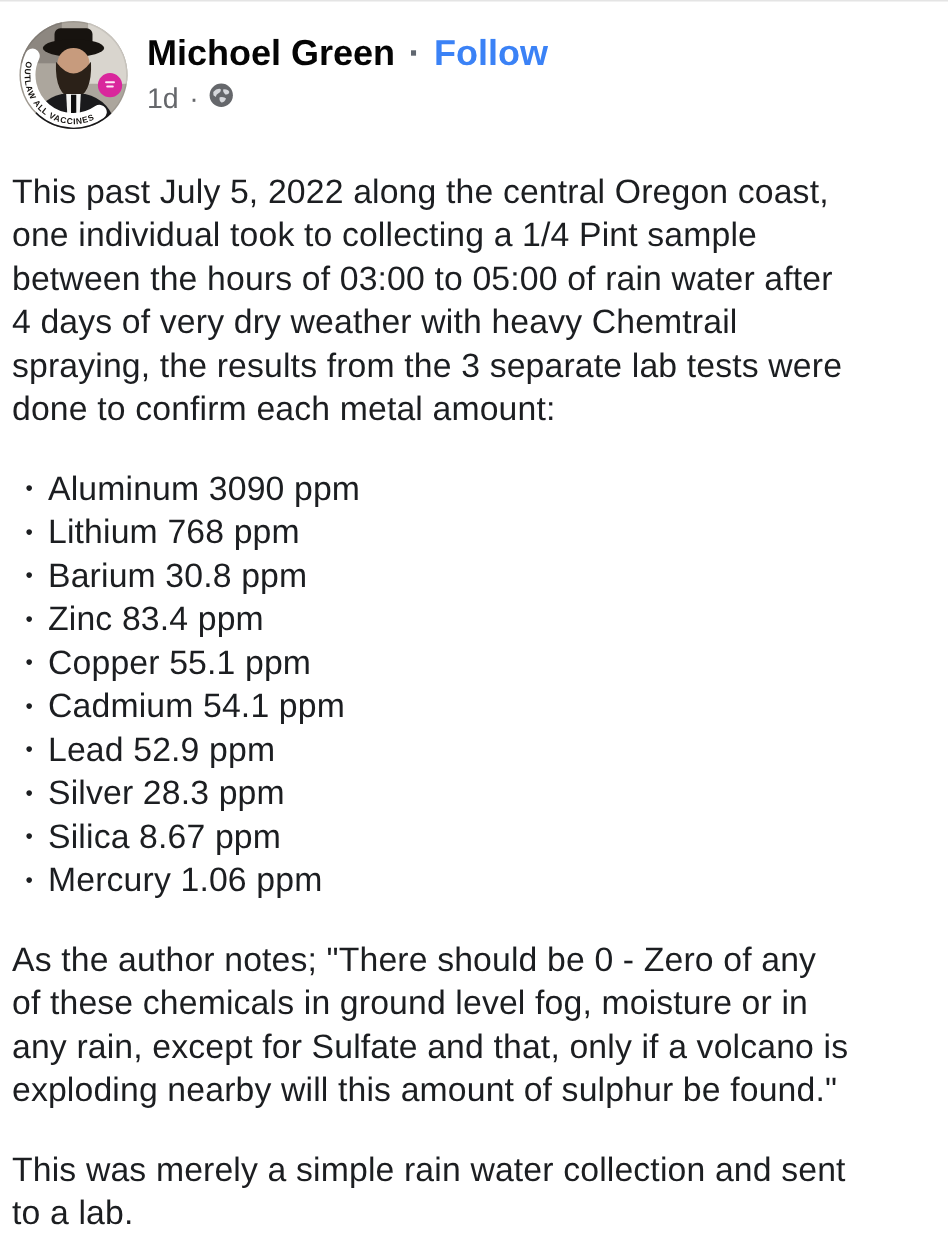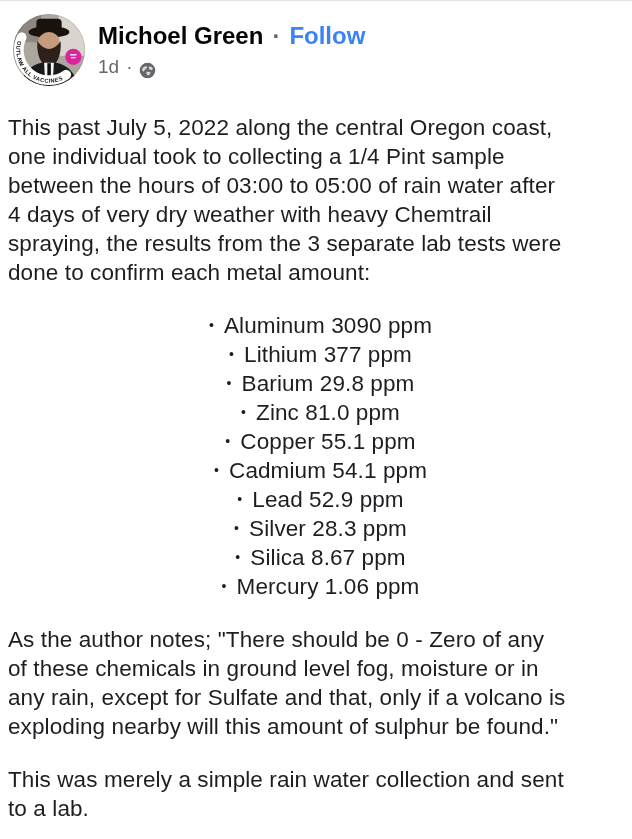--- a/index.html
+++ b/index.html
@@ -53,39 +53,38 @@
     cursor: pointer;
     text-decoration: none;
   }
   .sep { color: #606770; font-weight: bold; }
   .meta-row {
     margin-top: 4px;
     font-size: 19px;
     line-height: 24px;
     color: #65676b;
     display: flex;
-    align-items: flex-end;
+    align-items: flex-start;
     gap: 7px;
   }
   .globe { display: inline-flex; align-items: center; }
   .post-body {
     margin-top: 26px;
     font-size: 22.5px;
     line-height: 29px;
     letter-spacing: 0.1px;
   }
   .post-body p {
     margin: 0 0 24px 0;
     white-space: pre-line;
   }
   .post-body ul {
     list-style: none;
     margin: 0 0 24px 0;
     padding: 0;
-    text-align: center;
   }
   .post-body li {
     line-height: 29px;
   }
   .bullet {
     font-size: 14px;
     vertical-align: 3px;
     margin: 0 10px 0 9px;
   }
 </style>
@@ -164,23 +163,23 @@
 
     <p>This past July 5, 2022 along the central Oregon coast,
 one individual took to collecting a 1/4 Pint sample
 between the hours of 03:00 to 05:00 of rain water after
 4 days of very dry weather with heavy Chemtrail
 spraying, the results from the 3 separate lab tests were
 done to confirm each metal amount:</p>
 
     <ul>
       <li><span class="bullet">•</span><span>Aluminum 3090 ppm</span></li>
-      <li><span class="bullet">•</span><span>Lithium 377 ppm</span></li>
-      <li><span class="bullet">•</span><span>Barium 29.8 ppm</span></li>
-      <li><span class="bullet">•</span><span>Zinc 81.0 ppm</span></li>
+      <li><span class="bullet">•</span><span>Lithium 768 ppm</span></li>
+      <li><span class="bullet">•</span><span>Barium 30.8 ppm</span></li>
+      <li><span class="bullet">•</span><span>Zinc 83.4 ppm</span></li>
       <li><span class="bullet">•</span><span>Copper 55.1 ppm</span></li>
       <li><span class="bullet">•</span><span>Cadmium 54.1 ppm</span></li>
       <li><span class="bullet">•</span><span>Lead 52.9 ppm</span></li>
       <li><span class="bullet">•</span><span>Silver 28.3 ppm</span></li>
       <li><span class="bullet">•</span><span>Silica 8.67 ppm</span></li>
       <li><span class="bullet">•</span><span>Mercury 1.06 ppm</span></li>
     </ul>
 
     <p>As the author notes; "There should be 0 - Zero of any
 of these chemicals in ground level fog, moisture or in

